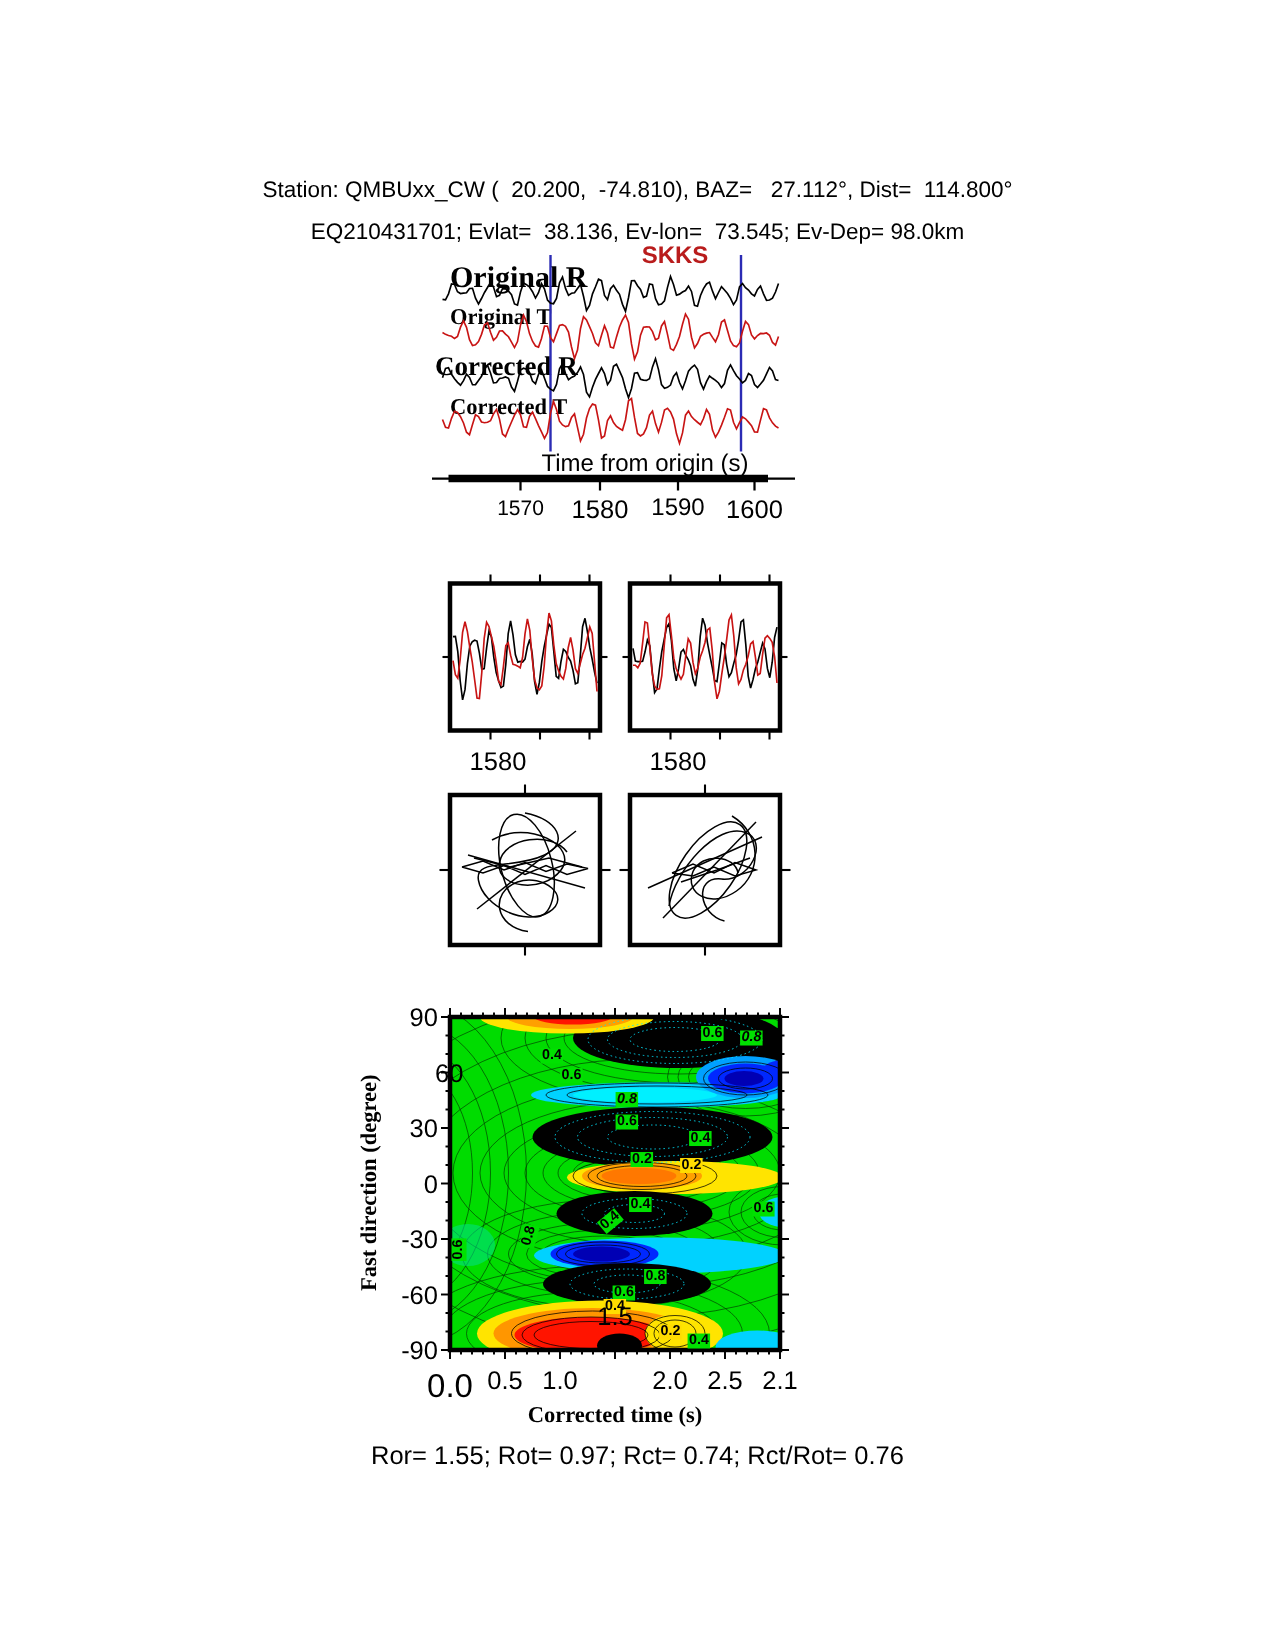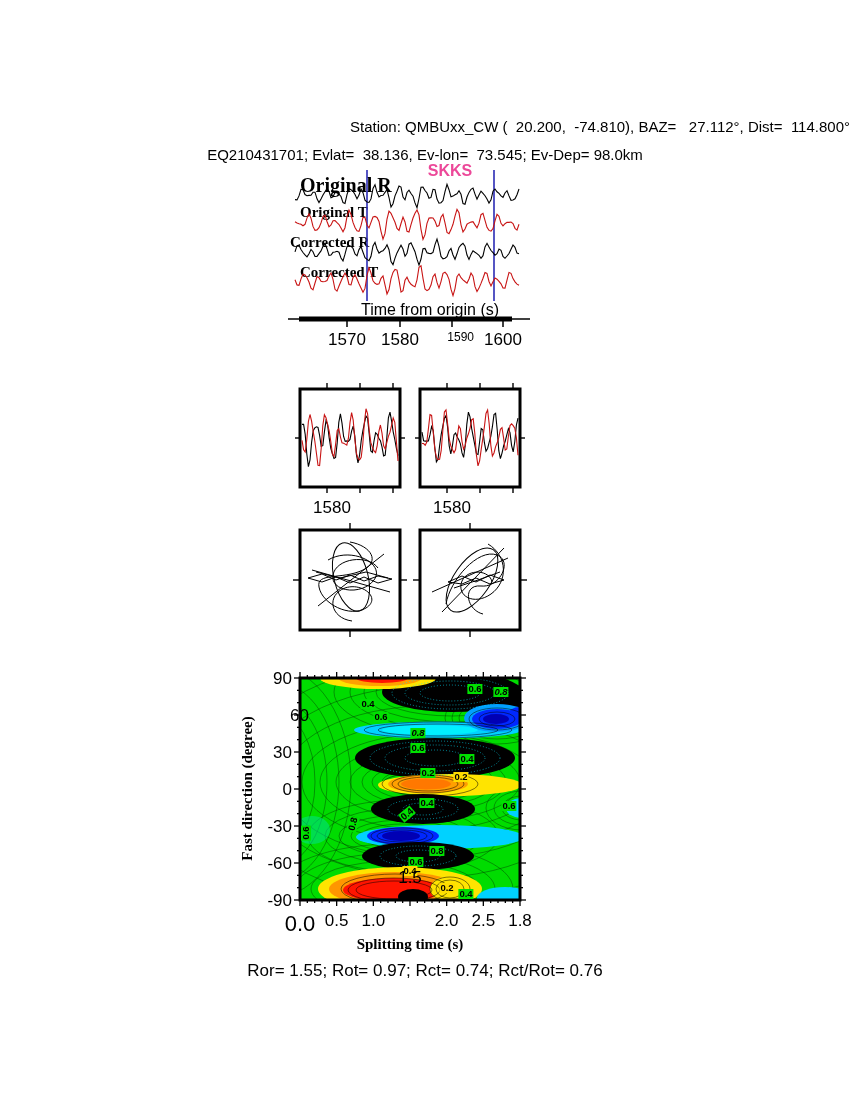--- a/index.html
+++ b/index.html
@@ -12,28 +12,28 @@
   .ticklbl{font-size:17px;}
   .clbl{position:absolute;font-size:9.5px;font-weight:bold;line-height:1.05;
         padding:0 1px;background:#00E100;color:#000;transform:translate(-50%,-50%);}
   svg{display:block;overflow:visible;}
 </style>
 </head>
 <body>
 
 <div class="page">
 
-  <div class="abs hdr ctr" style="left:0;top:118;left:0px;top:118px;width:850px;text-align:right;">Station: QMBUxx_CW (  20.200,  -74.810), BAZ=   27.112°, Dist=  114.800°</div>
+  <div class="abs hdr ctr" style="left:0;top:118;left:0px;top:118px;width:850px;">Station: QMBUxx_CW (  20.200,  -74.810), BAZ=   27.112°, Dist=  114.800°</div>
   <div class="abs hdr ctr" style="left:0px;top:146px;width:850px;">EQ210431701; Evlat=  38.136, Ev-lon=  73.545; Ev-Dep= 98.0km</div>
 
-  <div class="abs ctr" style="left:415px;top:162px;width:70px;font-size:16px;font-weight:600;color:#ec4899;">SKKS</div>
+  <div class="abs ctr" style="left:415px;top:162px;width:70px;font-size:16px;font-weight:600;color:#b91c1c;">SKKS</div>
 
   <div class="abs serifb" style="left:300px;top:174px;font-size:20px;">Original R</div>
   <div class="abs serifb" style="left:300px;top:204px;font-size:15px;">Original T</div>
-  <div class="abs serifb" style="left:290px;top:234px;font-size:15px;">Corrected R</div>
+  <div class="abs serifb" style="left:290px;top:234px;font-size:18px;">Corrected R</div>
   <div class="abs serifb" style="left:300px;top:264px;font-size:15px;">Corrected T</div>
 
   <svg id="wsvg" class="abs" style="left:293px;top:160px;" width="240" height="150">
       <line x1="74" y1="10" x2="74" y2="141" stroke="#2B2BB4" stroke-width="1.6"></line>
       <line x1="201" y1="10" x2="201" y2="141" stroke="#2B2BB4" stroke-width="1.6"></line>
       <path d="M2.0,39.6L4.0,39.9L6.0,35.9L8.0,29.3L10.0,29.7L12.0,34.5L14.0,35.7L16.0,35.4L18.0,35.2L20.0,32.3L22.0,32.2L24.0,38.8L26.0,42.6L28.0,39.0L30.0,35.0L32.0,31.7L34.0,28.4L36.0,31.4L38.0,37.8L40.0,36.9L42.0,32.4L44.0,32.6L46.0,34.1L48.0,36.5L50.0,42.6L52.0,43.4L54.0,34.7L56.0,28.6L58.0,29.8L60.0,31.3L62.0,34.5L64.0,38.7L66.0,35.1L68.0,29.0L70.0,32.7L72.0,40.1L74.0,42.1L76.0,42.5L78.0,38.9L80.0,28.5L82.0,24.7L84.0,32.3L86.0,36.9L88.0,35.5L90.0,35.2L92.0,32.4L94.0,29.6L96.0,37.5L98.0,47.0L100.0,43.7L102.0,35.9L104.0,31.2L106.0,26.1L108.0,27.1L110.0,37.0L112.0,39.8L114.0,32.5L116.0,30.2L118.0,33.5L120.0,36.2L122.0,42.9L124.0,47.6L126.0,38.5L128.0,27.2L130.0,27.1L132.0,30.5L134.0,33.0L136.0,38.2L138.0,37.4L140.0,29.3L142.0,29.8L144.0,39.1L146.0,43.2L148.0,42.7L150.0,40.5L152.0,31.6L154.0,24.3L156.0,29.7L158.0,36.8L160.0,36.1L162.0,34.7L164.0,33.7L166.0,30.7L168.0,34.3L170.0,43.6L172.0,44.2L174.0,37.0L176.0,32.4L178.0,29.3L180.0,28.1L182.0,34.1L184.0,39.1L186.0,35.0L188.0,31.1L190.0,33.3L192.0,35.7L194.0,38.9L196.0,43.1L198.0,39.9L200.0,31.2L202.0,29.0L204.0,31.8L206.0,33.4L208.0,35.9L210.0,37.3L212.0,33.0L214.0,30.7L216.0,35.9L218.0,40.3L220.0,40.0L222.0,38.8L224.0,34.7L226.0,29.0" fill="none" stroke="#000000" stroke-width="1.1"></path>
       <path d="M2.0,61.7L4.0,62.9L6.0,63.7L8.0,64.2L10.0,65.7L12.0,64.3L14.0,58.1L16.0,53.9L18.0,58.2L20.0,66.4L22.0,70.4L24.0,69.9L26.0,67.7L28.0,62.9L30.0,56.5L32.0,55.2L34.0,61.5L36.0,66.8L38.0,64.9L40.0,60.7L42.0,60.6L44.0,62.7L46.0,64.5L48.0,68.1L50.0,71.7L52.0,67.7L54.0,56.6L56.0,50.1L58.0,54.4L60.0,62.4L62.0,67.5L64.0,70.7L66.0,71.4L68.0,65.6L70.0,57.4L72.0,57.5L74.0,65.1L76.0,67.9L78.0,62.4L80.0,57.0L82.0,56.4L84.0,57.5L86.0,61.4L88.0,71.3L90.0,79.1L92.0,73.4L94.0,59.0L96.0,51.1L98.0,53.3L100.0,57.8L102.0,62.3L104.0,68.5L106.0,70.5L108.0,63.5L110.0,57.1L112.0,62.0L114.0,71.4L116.0,72.0L118.0,64.6L120.0,58.0L122.0,53.3L124.0,50.0L126.0,54.9L128.0,69.3L130.0,79.4L132.0,74.7L134.0,63.4L136.0,58.1L138.0,57.9L140.0,58.0L142.0,61.1L144.0,66.5L146.0,65.5L148.0,57.3L150.0,54.4L152.0,62.9L154.0,72.4L156.0,73.6L158.0,69.6L160.0,64.3L162.0,56.2L164.0,49.4L166.0,52.8L168.0,64.8L170.0,71.9L172.0,69.0L174.0,64.2L176.0,62.9L178.0,62.1L180.0,61.7L182.0,64.9L184.0,67.8L186.0,63.2L188.0,54.7L190.0,53.3L192.0,60.3L194.0,67.3L196.0,70.4L198.0,71.2L200.0,68.6L202.0,60.8L204.0,54.3L206.0,56.4L208.0,63.3L210.0,65.9L212.0,63.7L214.0,62.3L216.0,62.4L218.0,62.0L220.0,63.5L222.0,68.3L224.0,70.1L226.0,64.3" fill="none" stroke="#C81414" stroke-width="1.1"></path>
       <path d="M2.0,91.9L4.0,85.7L6.0,85.2L8.0,89.5L10.0,92.5L12.0,94.9L14.0,96.8L16.0,93.8L18.0,89.5L20.0,91.7L22.0,96.5L24.0,96.4L26.0,93.6L28.0,90.9L30.0,86.2L32.0,83.5L34.0,88.7L36.0,95.3L38.0,95.0L40.0,92.3L42.0,92.0L44.0,91.3L46.0,92.2L48.0,98.0L50.0,100.9L52.0,94.2L54.0,86.7L56.0,85.5L58.0,86.2L60.0,88.3L62.0,94.0L64.0,95.8L66.0,89.6L68.0,86.5L70.0,92.2L72.0,97.6L74.0,99.4L76.0,100.6L78.0,96.3L80.0,85.9L82.0,82.4L84.0,89.0L86.0,93.1L88.0,91.6L90.0,90.7L92.0,88.4L94.0,84.7L96.0,89.7L98.0,101.5L100.0,104.6L102.0,98.1L104.0,92.9L106.0,89.0L108.0,85.2L110.0,89.0L112.0,96.3L114.0,93.4L116.0,84.2L118.0,82.8L120.0,87.3L122.0,91.7L124.0,99.2L126.0,105.1L128.0,99.0L130.0,88.8L132.0,88.4L134.0,92.8L136.0,93.4L138.0,93.6L140.0,92.5L142.0,84.6L144.0,79.1L146.0,86.4L148.0,96.4L150.0,98.8L152.0,98.2L154.0,96.7L156.0,91.0L158.0,88.5L160.0,95.0L162.0,99.3L164.0,93.8L166.0,87.4L168.0,85.0L170.0,83.4L172.0,86.2L174.0,95.1L176.0,99.4L178.0,94.4L180.0,90.7L182.0,92.2L184.0,93.6L186.0,95.3L188.0,98.4L190.0,95.7L192.0,86.9L194.0,83.3L196.0,87.1L198.0,90.5L200.0,92.7L202.0,95.2L204.0,93.6L206.0,89.0L208.0,90.3L210.0,96.4L212.0,98.3L214.0,96.0L216.0,93.5L218.0,89.2L220.0,85.0L222.0,87.3L224.0,93.1L226.0,93.7" fill="none" stroke="#000000" stroke-width="1.1"></path>
       <path d="M2.0,119.7L4.0,124.9L6.0,125.3L8.0,118.9L10.0,114.2L12.0,115.0L14.0,117.8L16.0,122.0L18.0,128.1L20.0,129.8L22.0,123.0L24.0,116.5L26.0,117.7L28.0,121.3L30.0,121.8L32.0,121.5L34.0,120.5L36.0,115.9L38.0,112.9L40.0,119.4L42.0,129.3L44.0,131.1L46.0,126.0L48.0,121.3L50.0,116.8L52.0,113.1L54.0,116.5L56.0,124.5L58.0,124.9L60.0,117.6L62.0,114.7L64.0,119.1L66.0,123.7L68.0,127.9L70.0,132.2L72.0,128.4L74.0,115.5L76.0,107.7L78.0,113.0L80.0,120.8L82.0,123.3L84.0,124.4L86.0,123.9L88.0,118.3L90.0,115.9L92.0,124.9L94.0,133.9L96.0,129.5L98.0,118.7L100.0,112.4L102.0,109.4L104.0,110.1L106.0,120.1L108.0,132.0L110.0,130.6L112.0,120.3L114.0,117.2L116.0,121.7L118.0,124.3L120.0,125.7L122.0,126.8L124.0,119.8L126.0,107.2L128.0,105.7L130.0,118.3L132.0,129.0L134.0,130.6L136.0,129.3L138.0,125.1L140.0,116.7L142.0,114.1L144.0,122.4L146.0,128.1L148.0,121.6L150.0,113.3L152.0,112.2L154.0,114.6L156.0,119.4L158.0,129.2L160.0,135.6L162.0,128.6L164.0,116.8L166.0,114.0L168.0,117.7L170.0,119.8L172.0,121.5L174.0,123.1L176.0,119.0L178.0,113.0L180.0,116.2L182.0,126.7L184.0,131.5L186.0,128.1L188.0,123.4L190.0,118.2L192.0,112.5L194.0,113.4L196.0,121.5L198.0,125.9L200.0,121.8L202.0,118.0L204.0,119.2L206.0,121.4L208.0,123.8L210.0,127.9L212.0,128.1L214.0,120.1L216.0,112.4L218.0,113.3L220.0,118.6L222.0,121.9L224.0,124.1L226.0,125.3" fill="none" stroke="#C81414" stroke-width="1.1"></path>
     </svg>
@@ -41,23 +41,23 @@
   <div class="abs ctr" style="left:330px;top:301px;width:200px;font-size:16px;">Time from origin (s)</div>
   <svg id="axsvg" class="abs" style="left:285px;top:312px;" width="250" height="20">
       <line x1="3" y1="7" x2="245" y2="7" stroke="#000" stroke-width="1.5"></line>
       <line x1="14" y1="7" x2="227" y2="7" stroke="#000" stroke-width="5"></line>
       <line x1="62" y1="7" x2="62" y2="15" stroke="#000" stroke-width="1.5"></line>
       <line x1="115" y1="7" x2="115" y2="15" stroke="#000" stroke-width="1.5"></line>
       <line x1="167" y1="7" x2="167" y2="15" stroke="#000" stroke-width="1.5"></line>
       <line x1="218" y1="7" x2="218" y2="15" stroke="#000" stroke-width="1.5"></line>
     </svg>
   <div id="wticks" class="abs" style="left:0;top:0;">
-      <div style="position: absolute; left: 325px; top: 330px; width: 44px; text-align: center; font-size: 17px;">1570</div>
+      <div style="position: absolute; left: 325px; top: 330px; width: 44px; text-align: center; font-size: 14px;">1570</div>
       <div style="position: absolute; left: 378px; top: 330px; width: 44px; text-align: center; font-size: 17px;">1580</div>
-      <div style="position: absolute; left: 430px; top: 330px; width: 44px; text-align: right; font-size: 12px;">1590</div>
+      <div style="position: absolute; left: 430px; top: 330px; width: 44px; text-align: center; font-size: 16px;">1590</div>
       <div style="position: absolute; left: 481px; top: 330px; width: 44px; text-align: center; font-size: 17px;">1600</div>
     </div>
 
   <svg id="b1" class="abs" style="left:295px;top:381px;" width="110" height="118">
       <rect x="5" y="8" width="100" height="98" fill="none" stroke="#000" stroke-width="3"></rect>
       <line x1="32" y1="8" x2="32" y2="2" stroke="#000" stroke-width="1.4"></line>
       <line x1="32" y1="106" x2="32" y2="112" stroke="#000" stroke-width="1.4"></line>
       <line x1="65" y1="8" x2="65" y2="2" stroke="#000" stroke-width="1.4"></line>
       <line x1="65" y1="106" x2="65" y2="112" stroke="#000" stroke-width="1.4"></line>
       <line x1="98" y1="8" x2="98" y2="2" stroke="#000" stroke-width="1.4"></line>
@@ -361,19 +361,19 @@
       <div style="position: absolute; left: 247px; top: 854px; width: 45px; text-align: right; font-size: 17px;">-60</div>
       <div style="position: absolute; left: 247px; top: 891px; width: 45px; text-align: right; font-size: 17px;">-90</div>
     </div>
   <div id="cxlabels" class="abs" style="left:0;top:0;">
       <div style="position: absolute; left: 282px; top: 911px; width: 36px; text-align: center; font-size: 22px;">0.0</div>
       <div style="position: absolute; left: 318.667px; top: 911px; width: 36px; text-align: center; font-size: 17px;">0.5</div>
       <div style="position: absolute; left: 355.333px; top: 911px; width: 36px; text-align: center; font-size: 17px;">1.0</div>
       <div style="position: absolute; left: 392px; top: 868px; width: 36px; text-align: center; font-size: 17px;">1.5</div>
       <div style="position: absolute; left: 428.667px; top: 911px; width: 36px; text-align: center; font-size: 17px;">2.0</div>
       <div style="position: absolute; left: 465.333px; top: 911px; width: 36px; text-align: center; font-size: 17px;">2.5</div>
-      <div style="position: absolute; left: 502px; top: 911px; width: 36px; text-align: center; font-size: 17px;">1.8</div>
+      <div style="position: absolute; left: 502px; top: 911px; width: 36px; text-align: center; font-size: 17px;">2.1</div>
     </div>
   <div class="abs serifb ctr" style="left:147px;top:780px;width:200px;font-size:15px;transform:rotate(-90deg);">Fast direction (degree)</div>
-  <div class="abs serifb ctr" style="left:310px;top:936px;width:200px;font-size:15px;">Splitting time (s)</div>
+  <div class="abs serifb ctr" style="left:310px;top:936px;width:200px;font-size:15px;">Corrected time (s)</div>
 
   <div class="abs ctr" style="left:0px;top:961px;width:850px;font-size:17px;">Ror= 1.55; Rot= 0.97; Rct= 0.74; Rct/Rot= 0.76</div>
 </div>
 
 </body></html>

